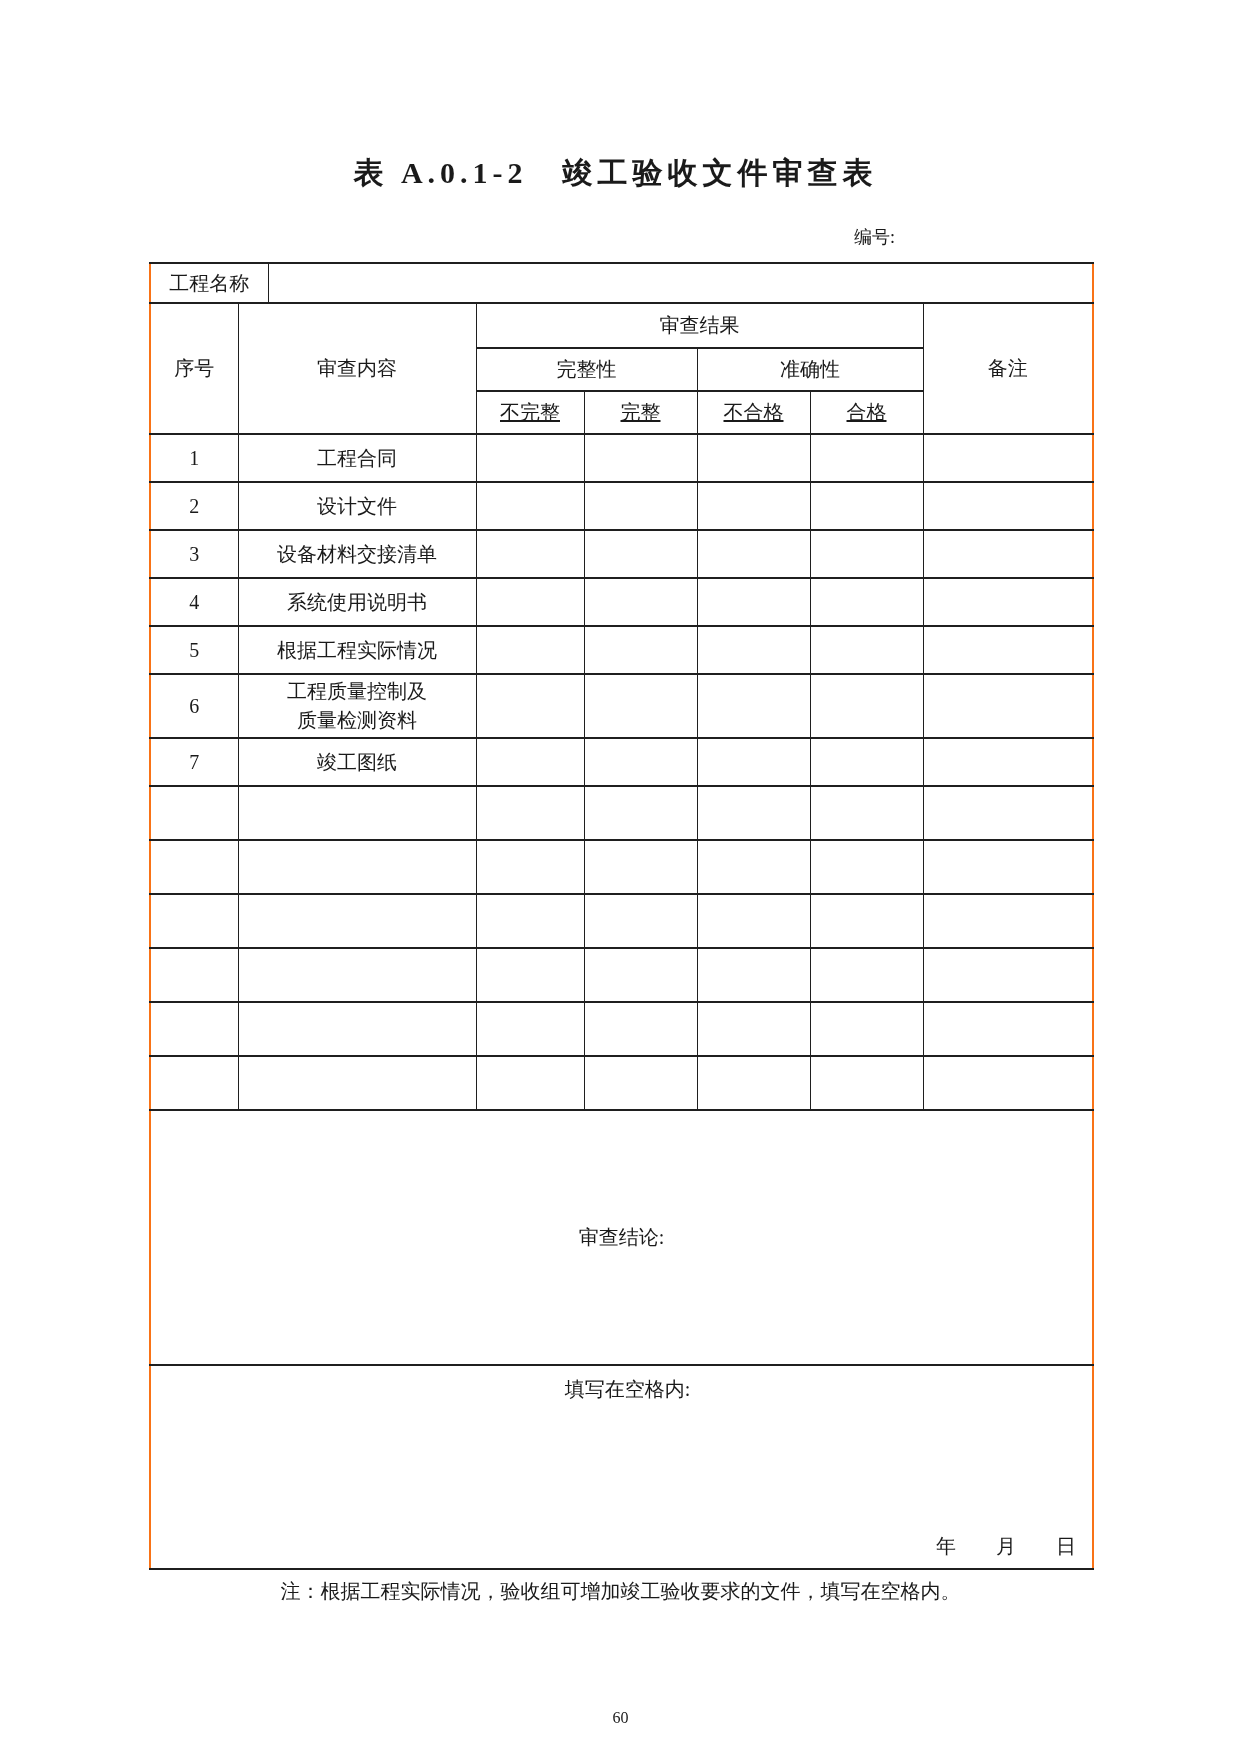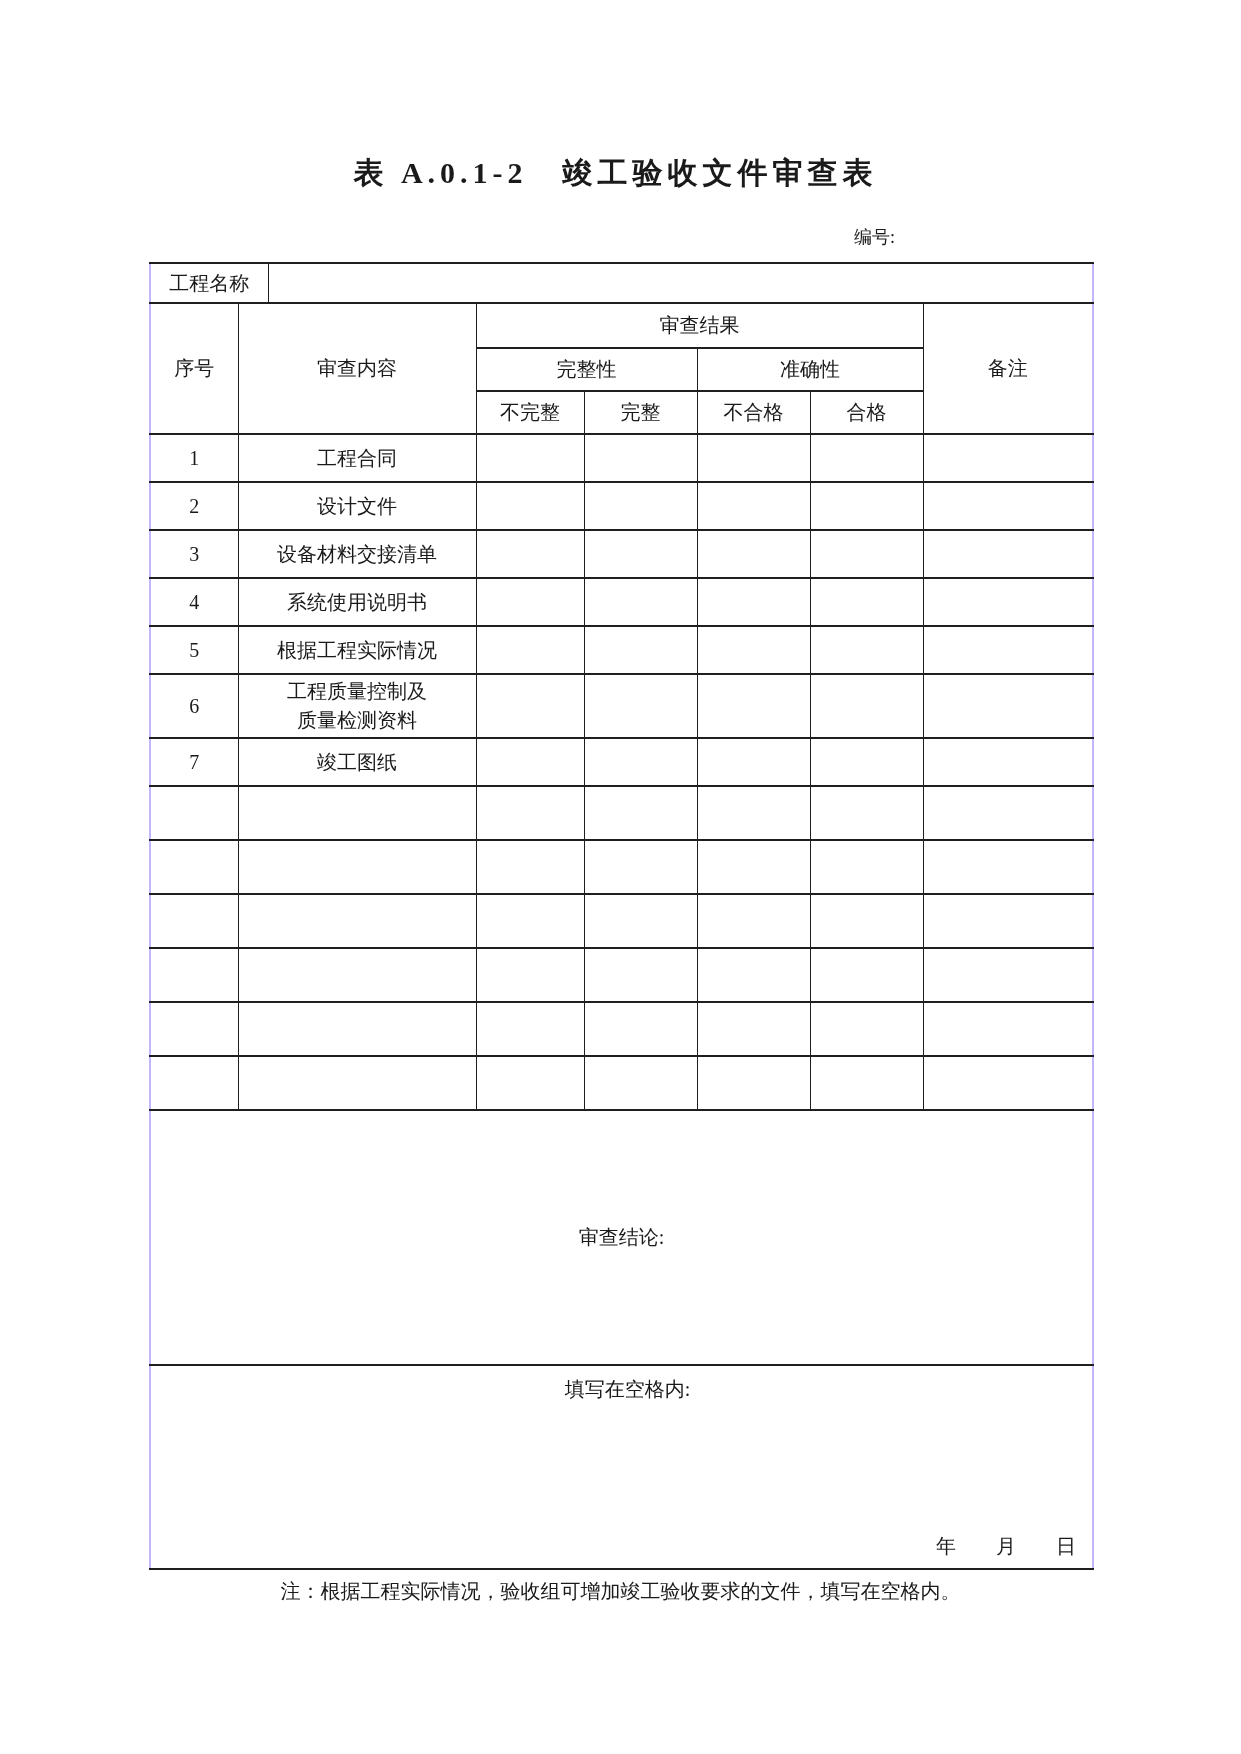--- a/index.html
+++ b/index.html
@@ -29,38 +29,38 @@
     text-align:right;
     padding-right:197px;
     font-size:18px;
     line-height:1;
     margin:40px 0 16px 0;
   }
   table.review{
     border-collapse:collapse;
     table-layout:fixed;
     width:943px;
-    border:2px solid #c4b5fd;
+    border:2px solid #f97316;
   }
   table.review td{
     border:1px solid #1f1f1f;
     border-top-width:2px;
     border-bottom-width:2px;
     font-size:20px;
     text-align:center;
     vertical-align:middle;
     padding:2px 4px;
     box-sizing:border-box;
     overflow:hidden;
   }
   td.content-cell{white-space:pre-line;line-height:1.45;}
   .h-name{height:40px;}
   .h-hdr1{height:45px;}
   .h-hdr2{height:43px;font-family:Liberation Mono, monospace;}
-  .h-hdr3{height:43px;}
+  .h-hdr3{height:43px;text-decoration:underline;}
   .h-data{height:48px;}
   .h-data6{height:62px;}
   .h-empty{height:54px;}
   .h-concl{height:255px;margin-top:12px;}
   .h-sign{height:198px;}
   td.big-cell{
     text-align:left;
     vertical-align:top;
     padding:8px 0 0 12px;
   }
@@ -259,14 +259,15 @@
               <div class="sign-inner">
                 <div>填写在空格内:</div>
                 <div class="date-line">年　　月　　日</div>
               </div>
             </td>
           </tr>
         </tbody>
     </table>
 
     <div class="footnote">注：根据工程实际情况，验收组可增加竣工验收要求的文件，填写在空格内。</div>
+    <div class="page-number">60</div>
   </div>
 </div>
 
 </body></html>

